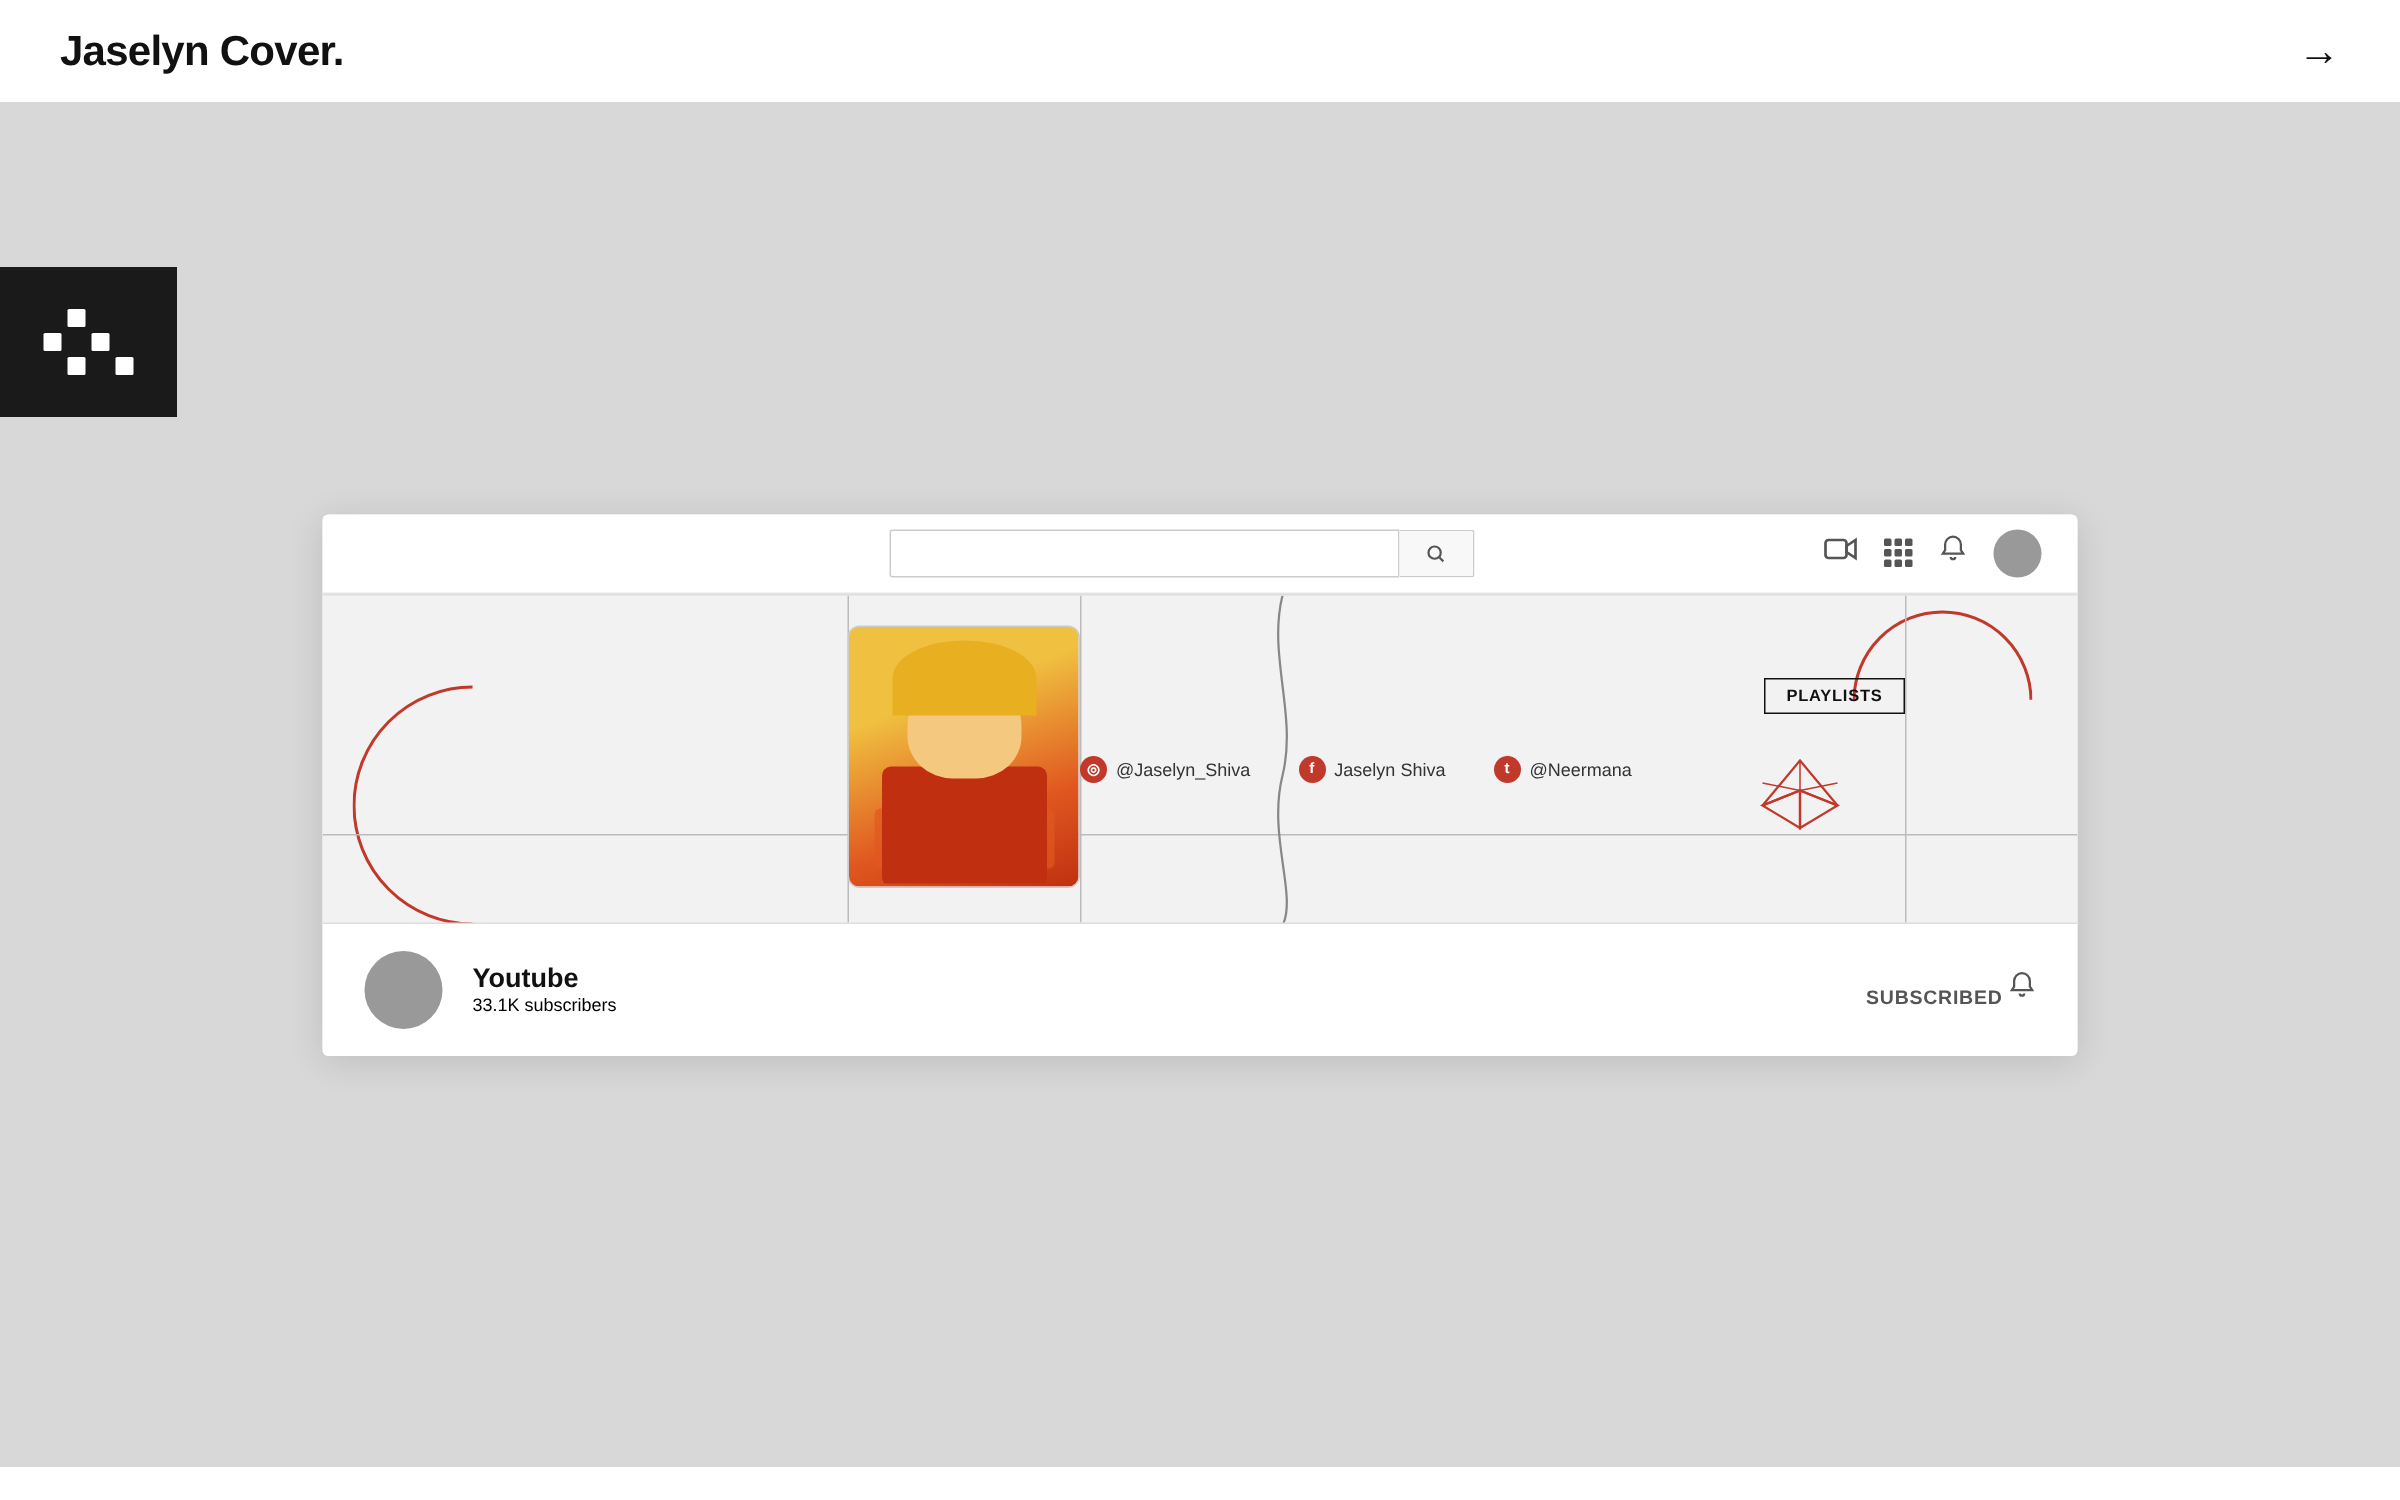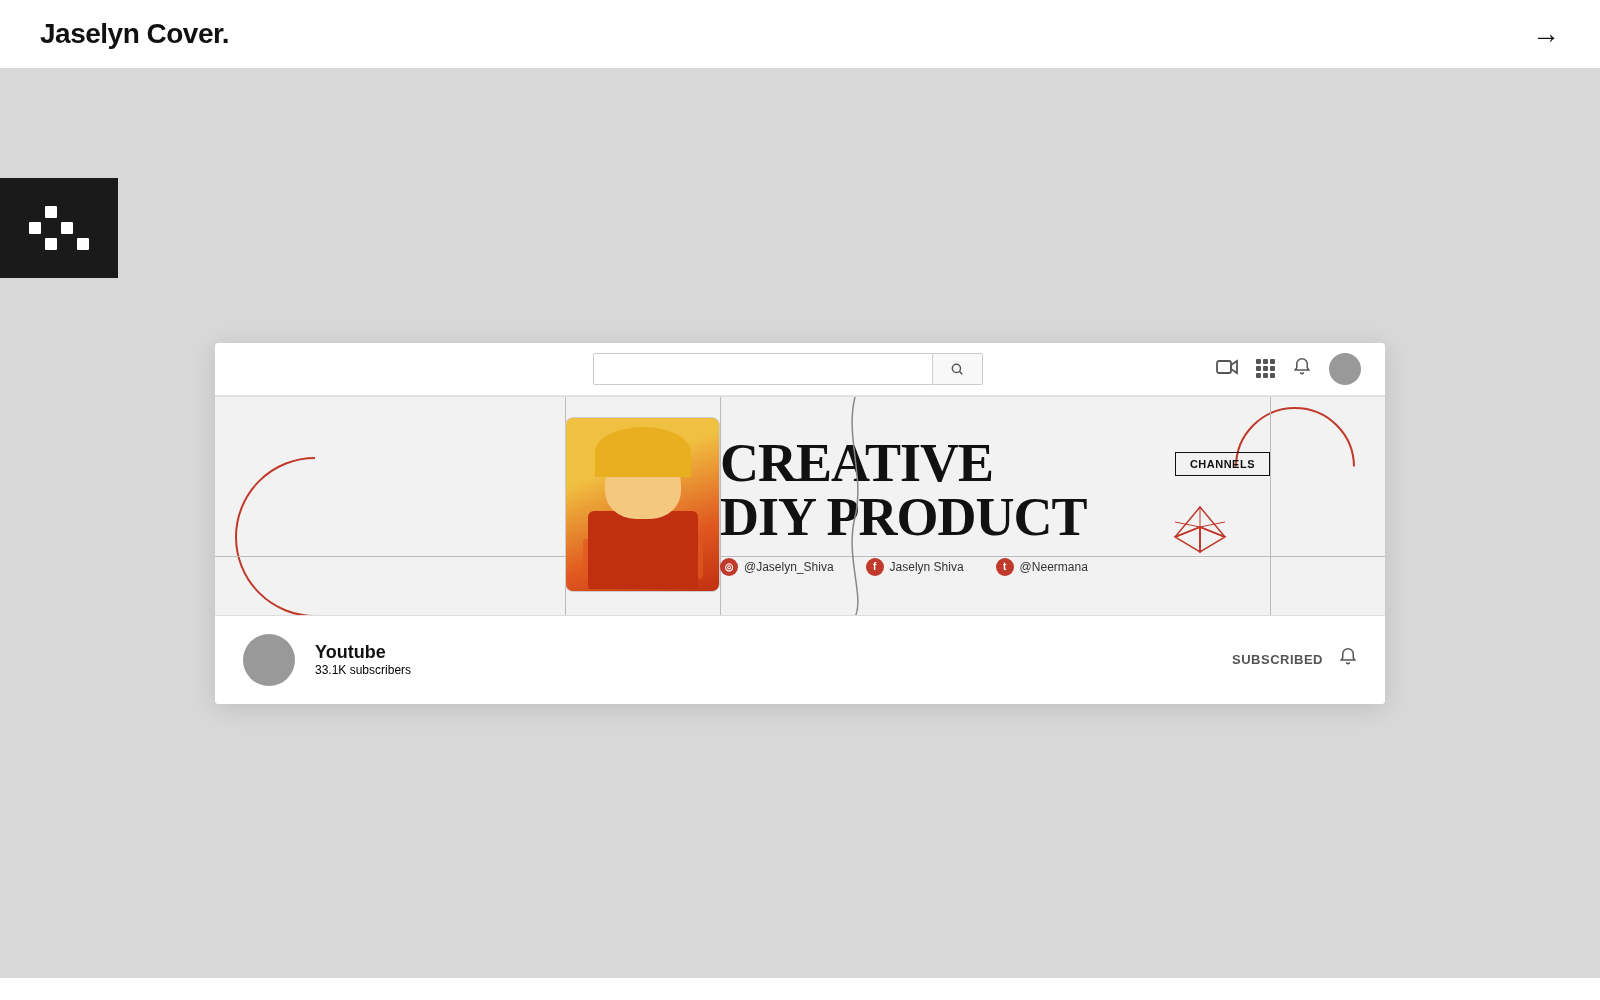--- a/index.html
+++ b/index.html
@@ -302,22 +302,22 @@
       font-size: 18px;
       font-weight: 700;
       color: #111;
     }
     .channel-subs {
       font-size: 12px;
       color: #000000;
     }
     .channel-right {
       display: flex;
-      align-items: center;
-      gap: 16px;
+      align-items: flex-end;
+      gap: 4px;
     }
     .subscribed-btn {
       background: transparent;
       border: none;
       font-size: 13px;
       font-weight: 600;
       color: #555;
       letter-spacing: 0.5px;
       cursor: pointer;
     }
@@ -451,25 +451,21 @@
 
           <div style="position:absolute;top:92px;left:15px;width:110px;height:80px;background:#c03010;border-radius:6px;z-index:1;"></div>
 
           <div style="position:absolute;bottom:10px;left:10px;width:120px;height:40px;background:#e05820;border-radius:4px;opacity:0.7;"></div>
 
           <div style="position:absolute;bottom:8px;left:50px;width:40px;height:30px;background:#ff7744;border-radius:2px;transform:rotate(-10deg);"></div>
         </div>
       </div>
 
       <div class="banner-text-area">
-        <button class="banner-subscribe-btn">CHANNELS</button>
-        <div class="banner-main-title">
-          <div>CREATIVE</div>
-          <div>DIY PRODUCT</div>
-        </div>
+        <button class="banner-subscribe-btn">PLAYLISTS</button>
         <div class="banner-socials">
           <div class="social-item">
             <div class="social-icon insta">◎</div>
             <span>@Jaselyn_Shiva</span>
           </div>
           <div class="social-item">
             <div class="social-icon fb">f</div>
             <span>Jaselyn Shiva</span>
           </div>
           <div class="social-item">

